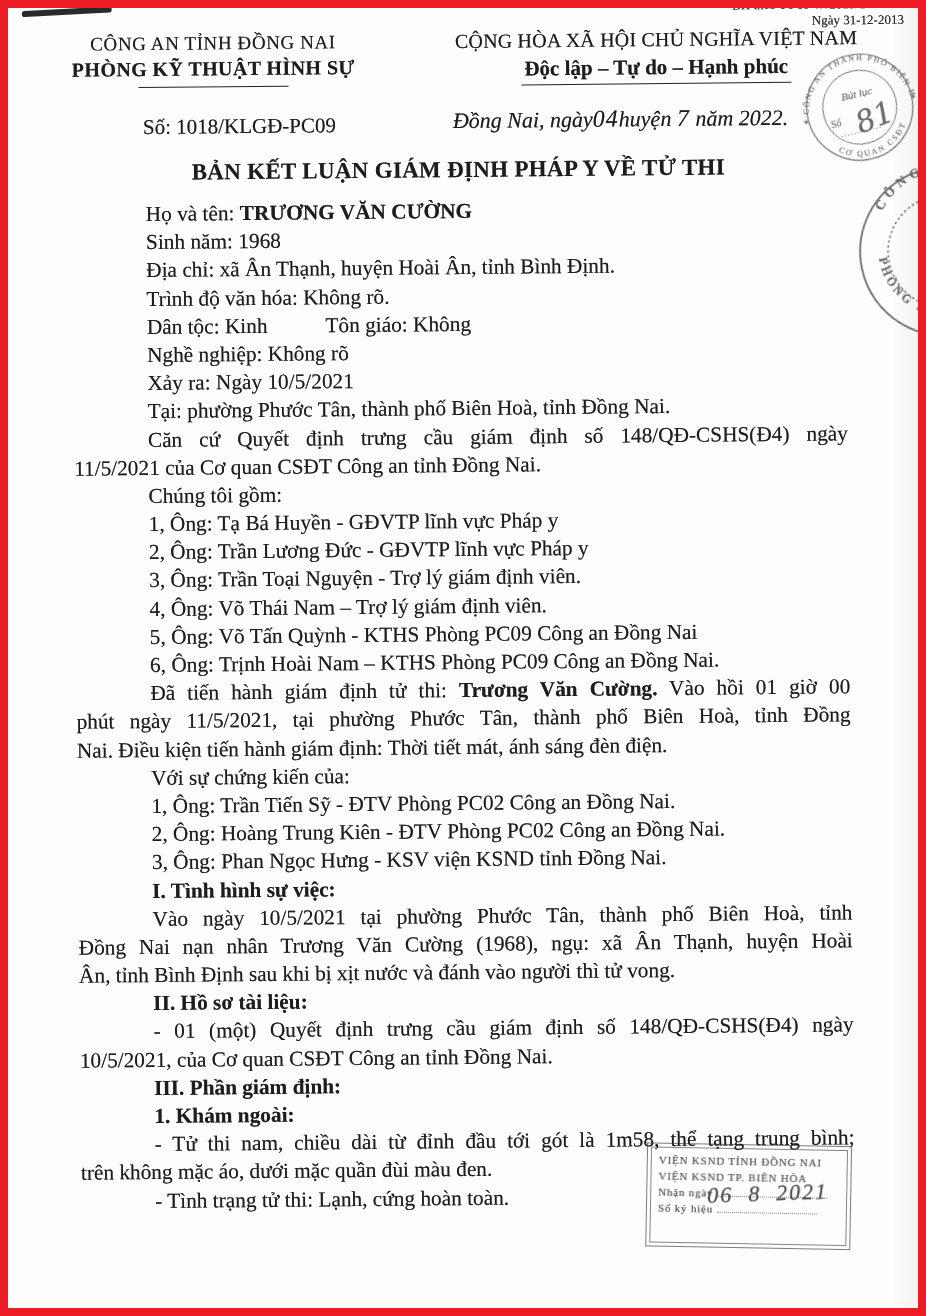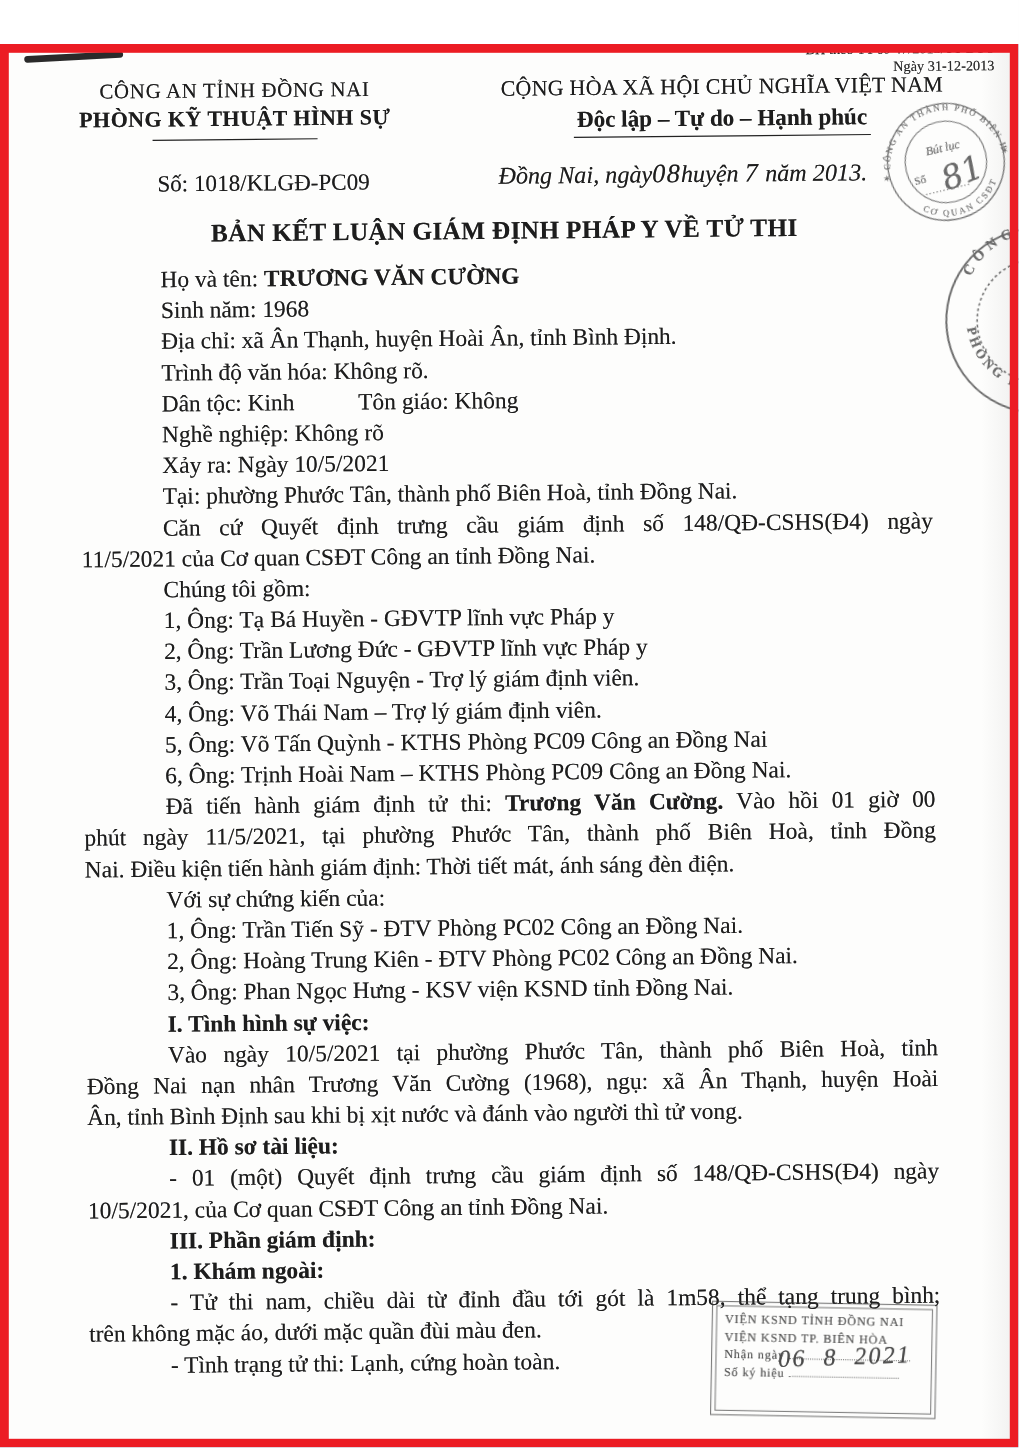--- a/index.html
+++ b/index.html
@@ -1,18 +1,18 @@
 <!DOCTYPE html>
 <html><head>
 <meta charset="utf-8">
 <style>
   html,body{margin:0;padding:0;}
   body{width:926px;height:1316px;position:relative;background:#ffffff;overflow:hidden;
        font-family:"Liberation Serif","DejaVu Serif",serif;}
-  .page{position:absolute;inset:0;overflow:hidden;background:#7dd3fc;margin-top:40px;}
+  .page{position:absolute;inset:0;overflow:hidden;background:#22c55e;}
   .paper{position:absolute;inset:0;background:#fdfdfc;}
   .paper-shade-right{position:absolute;top:0;right:0;width:34px;height:100%;
        background:linear-gradient(to left, rgba(120,120,120,.10), rgba(120,120,120,0));}
   .frame{position:absolute;inset:0;border:8px solid #ec1c24;z-index:60;pointer-events:none;}
   .content{position:absolute;inset:0;transform:rotate(-0.55deg);color:#1d1d1d;
        text-shadow:0 0 .4px rgba(0,0,0,.55);}
   
   .streak{position:absolute;top:5px;left:28px;width:90px;height:6px;background:#181818;
        transform:rotate(-2.5deg);border-radius:3px;opacity:.92;}
   
@@ -80,21 +80,21 @@
       </div>
       <div class="hdr-right">
         <div class="hr1">CỘNG HÒA XÃ HỘI CHỦ NGHĨA VIỆT NAM</div>
         <div><span class="hr2">Độc lập – Tự do – Hạnh phúc</span></div>
       </div>
     </div>
 
     <div class="docnum">Số: 1018/KLGĐ-PC09</div>
 
     <div class="dateline">
-      <span>Đồng Nai, ngày</span><span class="hw">08</span><span>huyện</span> <span class="hw">7</span> <span>năm 2013.</span>
+      <span>Đồng Nai, ngày</span><span class="hw">04</span><span>huyện</span> <span class="hw">7</span> <span>năm 2022.</span>
     </div>
 
     <div class="title">BẢN KẾT LUẬN GIÁM ĐỊNH PHÁP Y VỀ TỬ THI</div>
 
     <div class="docbody" id="docbody">
         <div class="line i"><span>Họ và tên: </span><span class="seg-b">TRƯƠNG VĂN CƯỜNG</span></div>
         <div class="line i"><span>Sinh năm: 1968</span></div>
         <div class="line i"><span>Địa chỉ: xã Ân Thạnh, huyện Hoài Ân, tỉnh Bình Định.</span></div>
         <div class="line i"><span>Trình độ văn hóa: Không rõ.</span></div>
         <div class="line i"><span>Dân tộc: Kinh</span><span class="seg-gap">Tôn giáo: Không</span></div>

